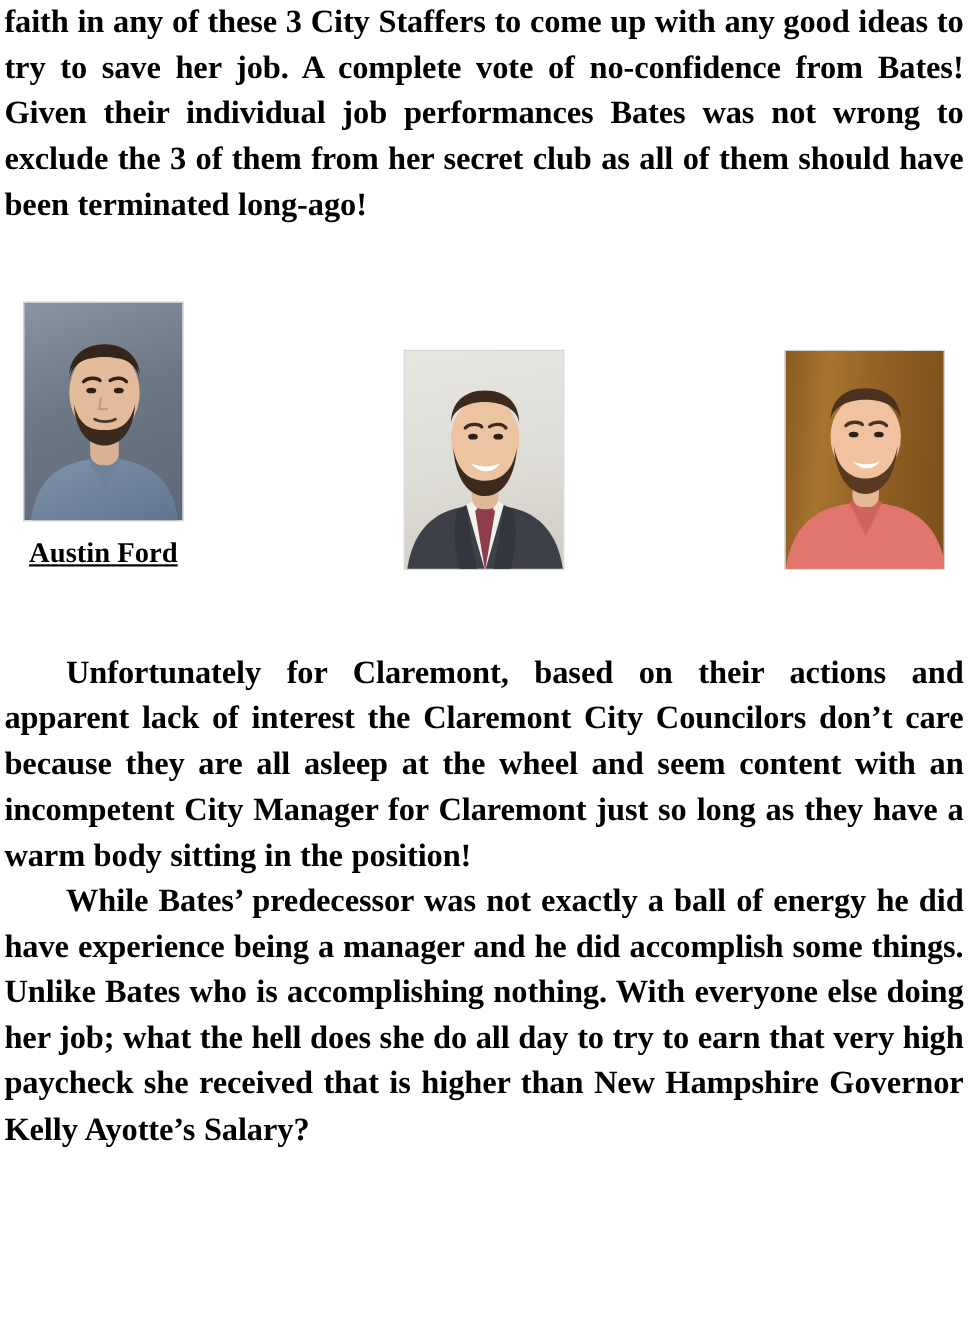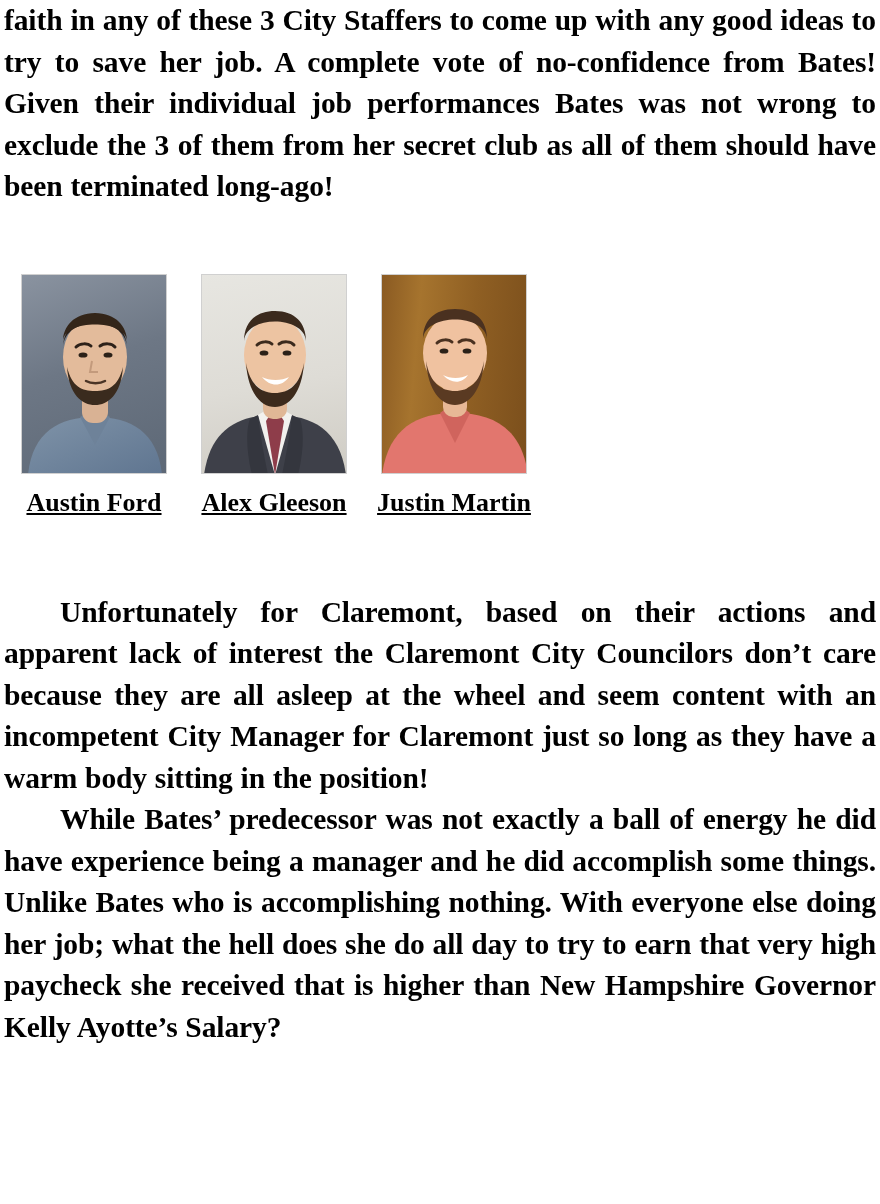--- a/index.html
+++ b/index.html
@@ -38,21 +38,21 @@
     text-indent: 56px;
   }
   .para + .para {
     margin-top: 0;
   }
   .gap-after-first {
     height: 66px;
   }
   .photo-row {
     display: flex;
-    justify-content: flex-start;
+    justify-content: space-between;
     align-items: flex-end;
     margin-top: 0;
   }
   .photo-block {
     display: flex;
     flex-direction: column;
     align-items: center;
     width: 180px;
   }
   .photo {
@@ -143,42 +143,40 @@
           <ellipse cx="73" cy="80" rx="31" ry="38" fill="#edc4a2"></ellipse>
           <path d="M42 66 C44 40 102 40 104 66 C104 48 93 36 73 36 C53 36 42 48 42 66 Z" fill="#3b2a1d"></path>
           <path d="M44 88 C46 118 59 132 73 132 C87 132 100 118 102 88 C98 110 87 118 73 118 C59 118 48 110 44 88 Z" fill="#3c2a1c"></path>
           <ellipse cx="62" cy="78" rx="4.4" ry="2.6" fill="#2b2118"></ellipse>
           <ellipse cx="85" cy="78" rx="4.4" ry="2.6" fill="#2b2118"></ellipse>
           <path d="M55 70 C59 66 67 66 70 69" stroke="#3b2a1d" stroke-width="3" fill="none" stroke-linecap="round"></path>
           <path d="M77 69 C81 66 89 66 92 70" stroke="#3b2a1d" stroke-width="3" fill="none" stroke-linecap="round"></path>
           <path d="M60 102 C68 112 80 112 87 102 C80 106 67 106 60 102 Z" fill="#ffffff"></path>
         </svg>
       </div>
-      <div class="caption">Alex Gleeson</div>
     </div>
 
     <div class="photo-block">
       <div class="photo photo-martin">
         <div class="bg"></div>
         <svg viewBox="0 0 146 200" width="146" height="200" style="position:absolute;inset:0;">
           <rect x="0" y="0" width="146" height="200" fill="none"></rect>
           <path d="M0 200 C6 154 34 138 73 138 C112 138 140 154 146 200 Z" fill="#e2766e"></path>
           <path d="M58 138 L73 168 L88 138 L80 132 L66 132 Z" fill="#d0645d"></path>
           <rect x="61" y="104" width="24" height="38" rx="10" fill="#e7b896"></rect>
           <ellipse cx="73" cy="78" rx="32" ry="38" fill="#f0c2a0"></ellipse>
           <path d="M41 64 C43 38 103 38 105 64 C105 46 94 34 73 34 C52 34 41 46 41 64 Z" fill="#4a3120"></path>
           <path d="M44 86 C46 116 59 130 73 130 C87 130 100 116 102 86 C98 108 87 116 73 116 C59 116 48 108 44 86 Z" fill="#5a3a22"></path>
           <ellipse cx="62" cy="76" rx="4.4" ry="2.6" fill="#2b2118"></ellipse>
           <ellipse cx="85" cy="76" rx="4.4" ry="2.6" fill="#2b2118"></ellipse>
           <path d="M55 68 C59 64 67 64 70 67" stroke="#4a3120" stroke-width="3" fill="none" stroke-linecap="round"></path>
           <path d="M77 67 C81 64 89 64 92 68" stroke="#4a3120" stroke-width="3" fill="none" stroke-linecap="round"></path>
           <path d="M61 100 C69 109 80 109 86 100 C79 104 68 104 61 100 Z" fill="#ffffff"></path>
         </svg>
       </div>
-      <div class="caption">Justin Martin</div>
     </div>
 
   </div>
 
   <div class="gap-after-photos"></div>
 
   <p class="para indent">Unfortunately for Claremont, based on their actions and apparent lack of interest the Claremont City Councilors don’t care because they are all asleep at the wheel and seem content with an incompetent City Manager for Claremont just so long as they have a warm body sitting in the position!</p>
 
   <p class="para indent">While Bates’ predecessor was not exactly a ball of energy he did have experience being a manager and he did accomplish some things.  Unlike Bates who is accomplishing nothing.  With everyone else doing her job; what the hell does she do all day to try to earn that very high paycheck she received that is higher than New Hampshire Governor Kelly Ayotte’s Salary?</p>
 

